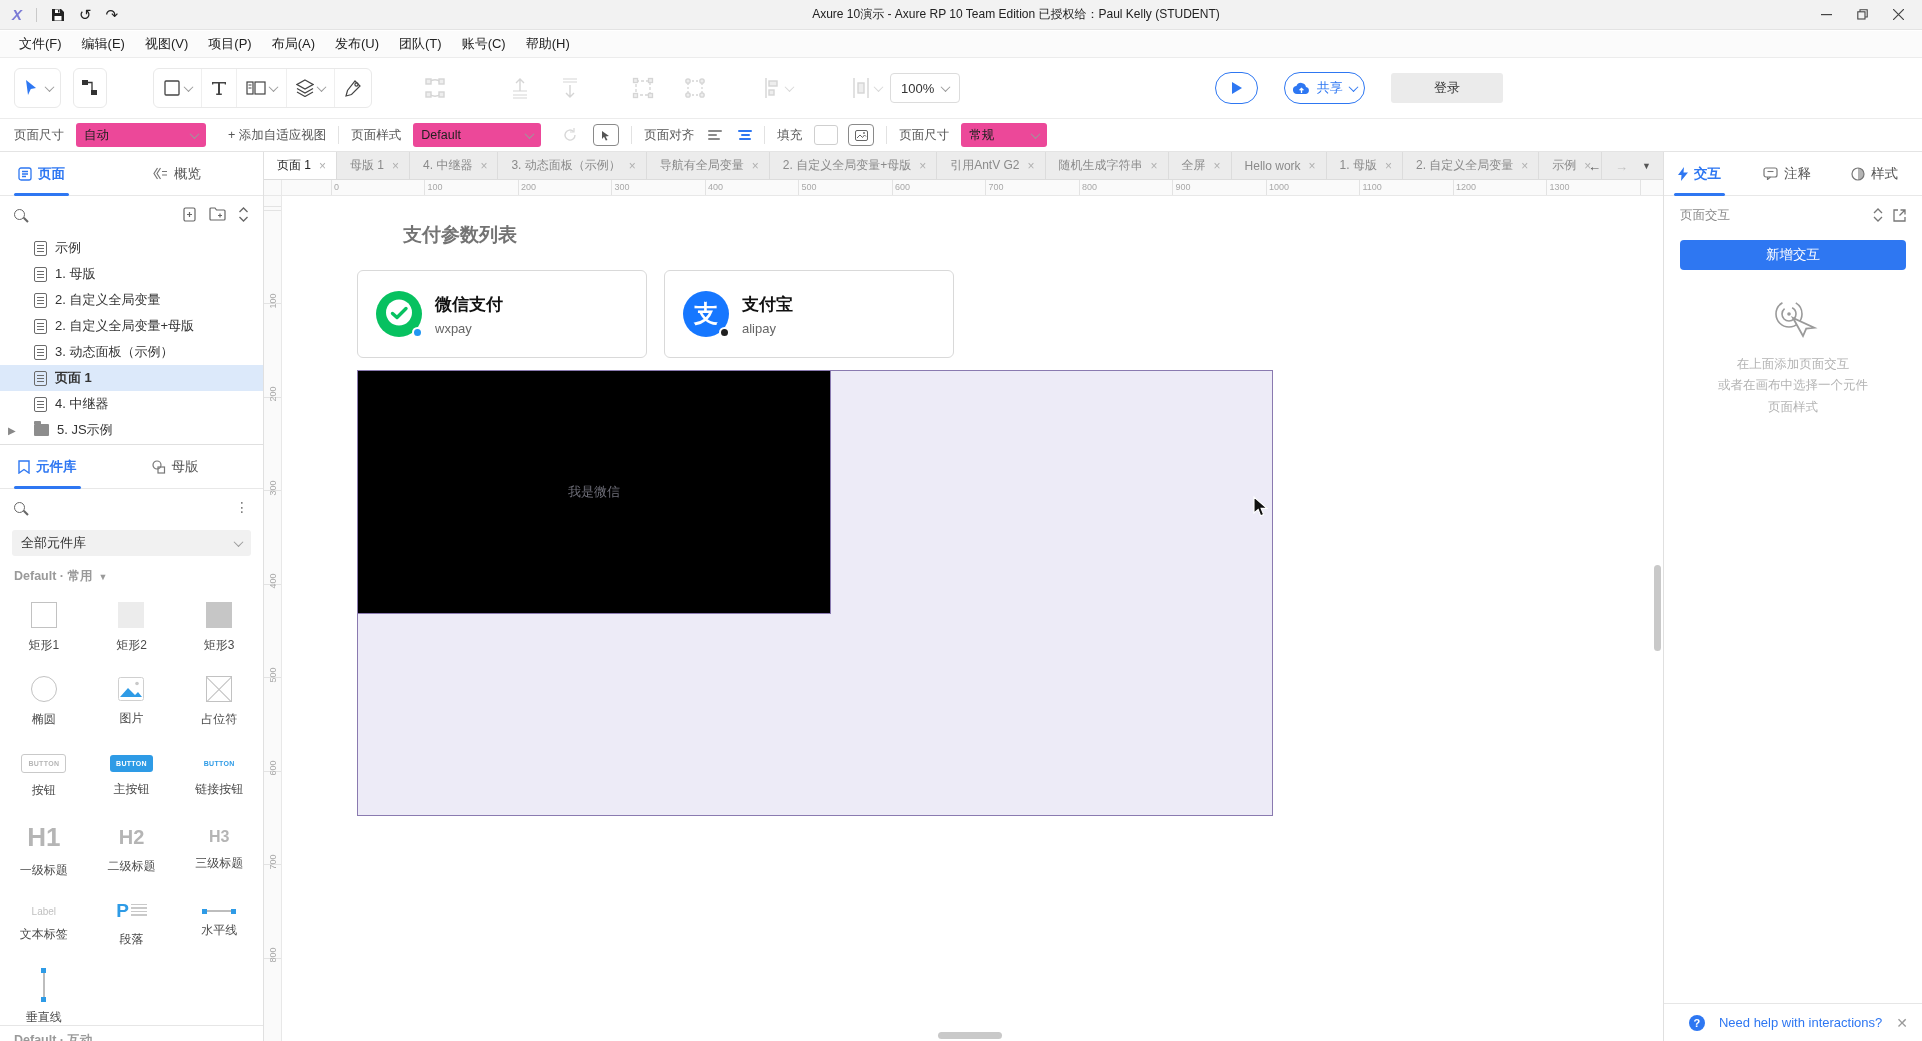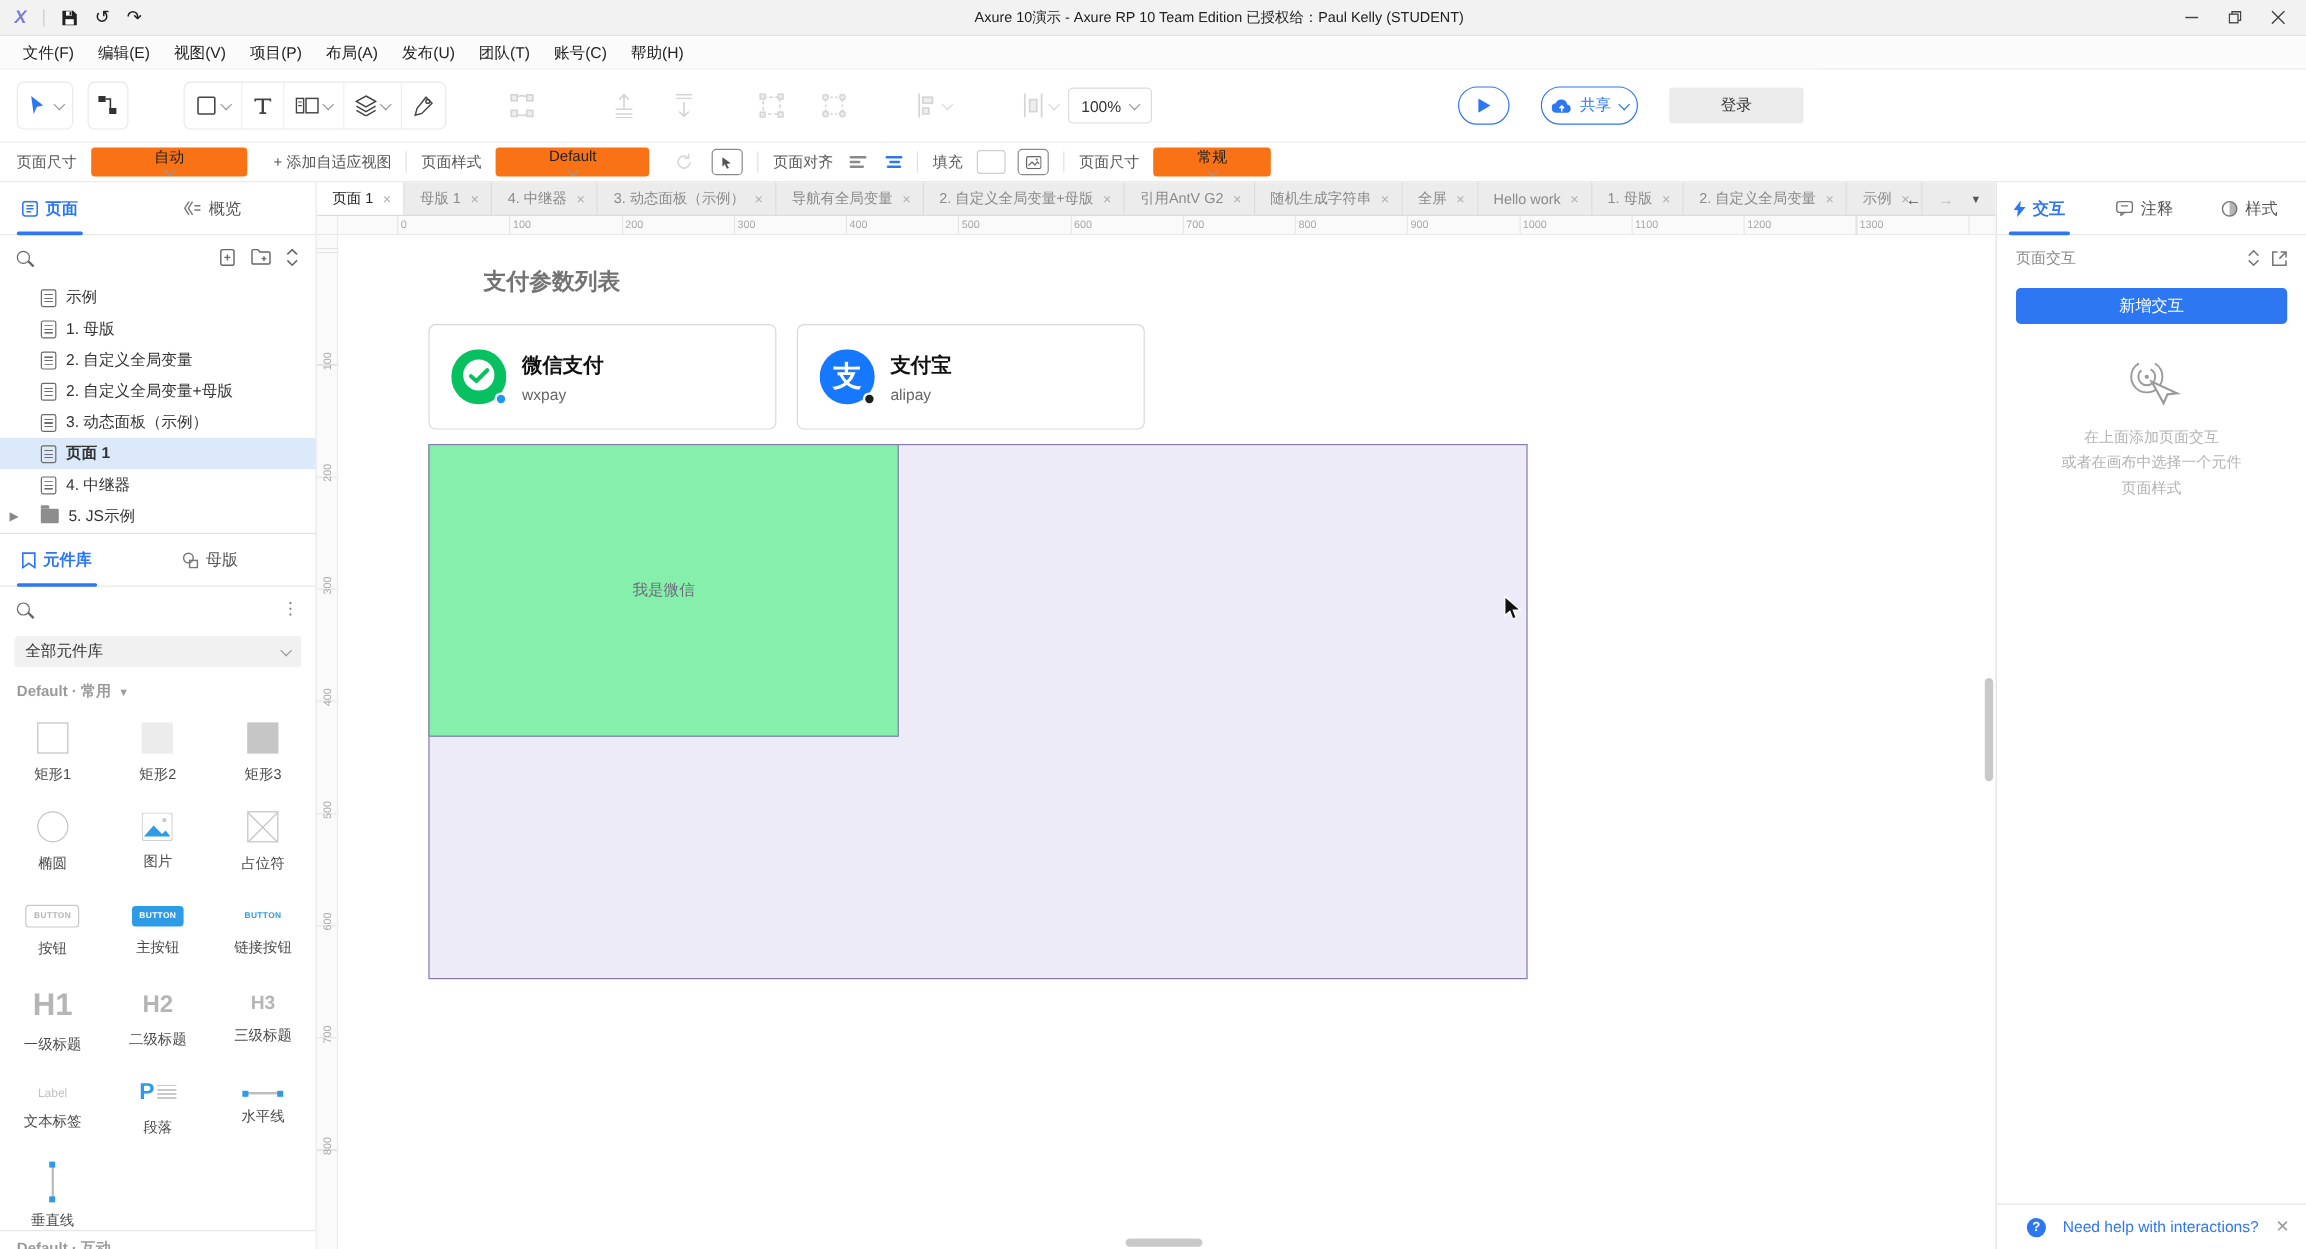--- a/index.html
+++ b/index.html
@@ -31,21 +31,21 @@
   .tool-cell + .tool-cell { border-left:1px solid #efefef; }
   .chev { width:7px; height:7px; border-right:1.4px solid #9a9a9a; border-bottom:1.4px solid #9a9a9a; transform:rotate(45deg) translate(-1px,-1px); }
   .chev.dis { border-color:#d8d8d8; }
   .zoom-select { height:30px; border:1px solid #dcdcdc; border-radius:4px; display:flex; align-items:center; gap:8px; padding:0 10px; font-size:13px; color:#333; }
   .pill-btn { height:32px; border:1px solid #2e77f2; border-radius:16px; display:flex; align-items:center; justify-content:center; gap:7px; color:#2e77f2; background:#fff; }
   .login-btn { width:140px; height:30px; background:#ebebeb; border-radius:3px; display:flex; align-items:center; justify-content:center; color:#333; font-size:13px; }
 
   
   #subtoolbar { position:absolute; left:0; top:118px; width:1922px; height:34px; border-top:1px solid #ececec; border-bottom:1px solid #e4e4e4; background:#fff; display:flex; align-items:center; font-size:12.5px; color:#555; }
   .st-label { color:#555; white-space:nowrap; }
-  .st-select { height:24px; background:#f97316; border-radius:3px; display:flex; align-items:center; justify-content:space-between; padding:0 8px; color:#222;flex-direction:column; }
+  .st-select { height:24px; background:#ec4899; border-radius:3px; display:flex; align-items:center; justify-content:space-between; padding:0 8px; color:#222; }
   .st-sep { width:1px; height:18px; background:#e2e2e2; margin:0 12px; }
   .align-ico { display:flex; flex-direction:column; gap:2px; }
   .align-ico span { height:2px; border-radius:1px; }
   .swatch { width:24px; height:20px; border:1px solid #cfcfcf; border-radius:3px; background:#fff; }
   .img-btn { width:26px; height:22px; border:1px solid #bbb; border-radius:4px; display:flex; align-items:center; justify-content:center; }
 
   
   #left-sidebar { position:absolute; left:0; top:152px; width:264px; height:889px; background:#fff; border-right:1px solid #e0e0e0; }
   #center { position:absolute; left:264px; top:152px; width:1399px; height:889px; background:#fff; }
   #right-sidebar { position:absolute; left:1663px; top:152px; width:259px; height:889px; background:#fff; border-left:1px solid #e0e0e0; }
@@ -112,21 +112,21 @@
   #canvas { position:absolute; left:18px; top:44px; right:0; bottom:0; background:#fff; overflow:hidden; }
 
   .canvas-heading { position:absolute; left:121px; top:26px; font-size:19px; font-weight:bold; color:#737373; }
   .pay-card { position:absolute; top:74px; width:290px; height:88px; border:1px solid #d9d9d9; border-radius:6px; background:#fff; display:flex; align-items:center; padding-left:18px; gap:13px; }
   .pay-card .t1 { font-size:17px; font-weight:bold; color:#111; margin-bottom:5px; }
   .pay-card .t2 { font-size:13px; color:#666; }
   .pay-ico { position:relative; width:46px; height:46px; }
   .pay-ico .status-dot { position:absolute; right:-1px; bottom:-1px; width:11px; height:11px; border-radius:50%; border:2px solid #fff; }
 
   .purple-outer { position:absolute; left:75px; top:174px; width:916px; height:446px; background:#edebf7; border:1px solid #8a7ab0; }
-  .purple-inner { position:absolute; left:-1px; top:-1px; width:392px; height:244px; border:1px solid #8a7ab0; background:#86efac; display:flex; align-items:center; justify-content:center; }
+  .purple-inner { position:absolute; left:-1px; top:-1px; width:474px; height:244px; border:1px solid #8a7ab0; background:#000000; display:flex; align-items:center; justify-content:center; }
   .purple-inner span { font-size:13px; color:#6e6e78; }
 
   .vscroll-thumb { position:absolute; right:2px; top:369px; width:7px; height:86px; background:#c9c9c9; border-radius:4px; }
   .hscroll-thumb { position:absolute; left:656px; bottom:2px; width:64px; height:7px; background:#c9c9c9; border-radius:4px; }
   #canvas-cursor { position:absolute; left:971px; top:300px; }
 
   
   .rs-row { display:flex; align-items:center; padding:0 16px; }
   #page-inter-row { height:30px; margin-top:4px; color:#8a8a8a; font-size:12.5px; gap:10px; }
   .add-inter-btn { margin:10px 16px 0 16px; height:30px; background:#2e77f2; border-radius:4px; color:#fff; font-size:13.5px; display:flex; align-items:center; justify-content:center; }
@@ -362,21 +362,21 @@
   <span class="swatch" style="margin-left:12px"></span>
   <span class="img-btn" style="margin-left:10px; border-color:#8a8a8a">
     <svg width="13" height="11" viewBox="0 0 13 11" fill="none" stroke="#666" stroke-width="1">
         <rect x="0.5" y="0.5" width="12" height="10" rx="1.5"></rect>
         <path d="M2 8l3-3 2.5 2.5L9.5 5 11 6.5"></path>
         <circle cx="9" cy="3" r="0.9" fill="#666" stroke="none"></circle>
       </svg>
   </span>
   <span class="st-sep"></span>
   <span class="st-label">页面尺寸</span>
-  <div class="st-select" style="width:98px; margin-left:12px">
+  <div class="st-select" style="width:86px; margin-left:12px">
     <span>常规</span>
     <span class="chev"></span>
   </div>
 </div>
 
 <div id="left-sidebar">
   <div class="panel-tabs">
     <div class="panel-tab active">
       <svg width="14" height="14" viewBox="0 0 14 14" fill="none" stroke="#2e77f2" stroke-width="1.3">
           <rect x="1" y="1" width="12" height="12" rx="2"></rect>

